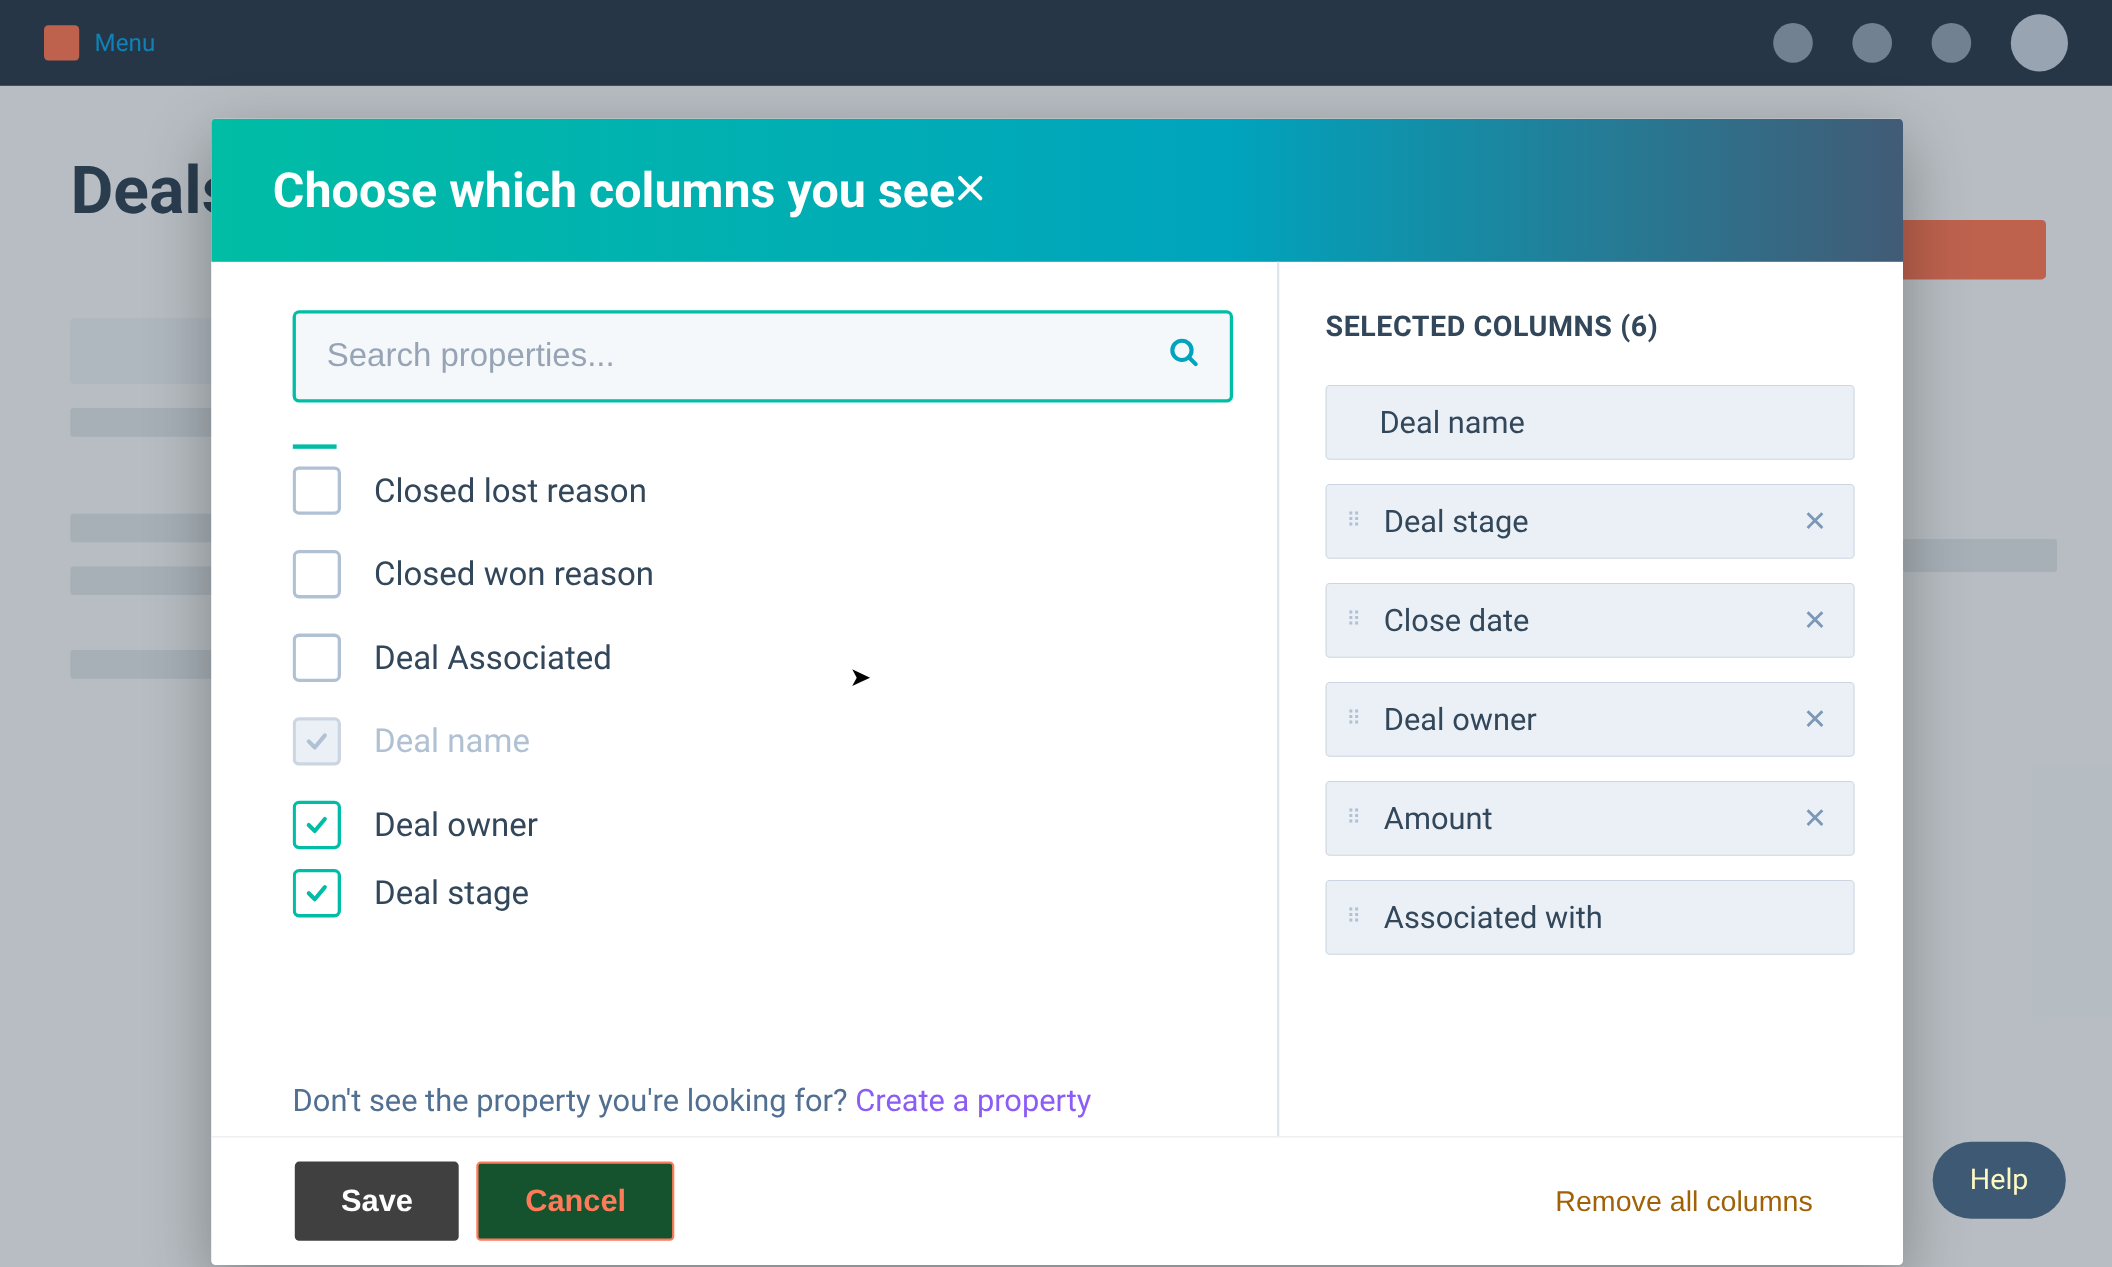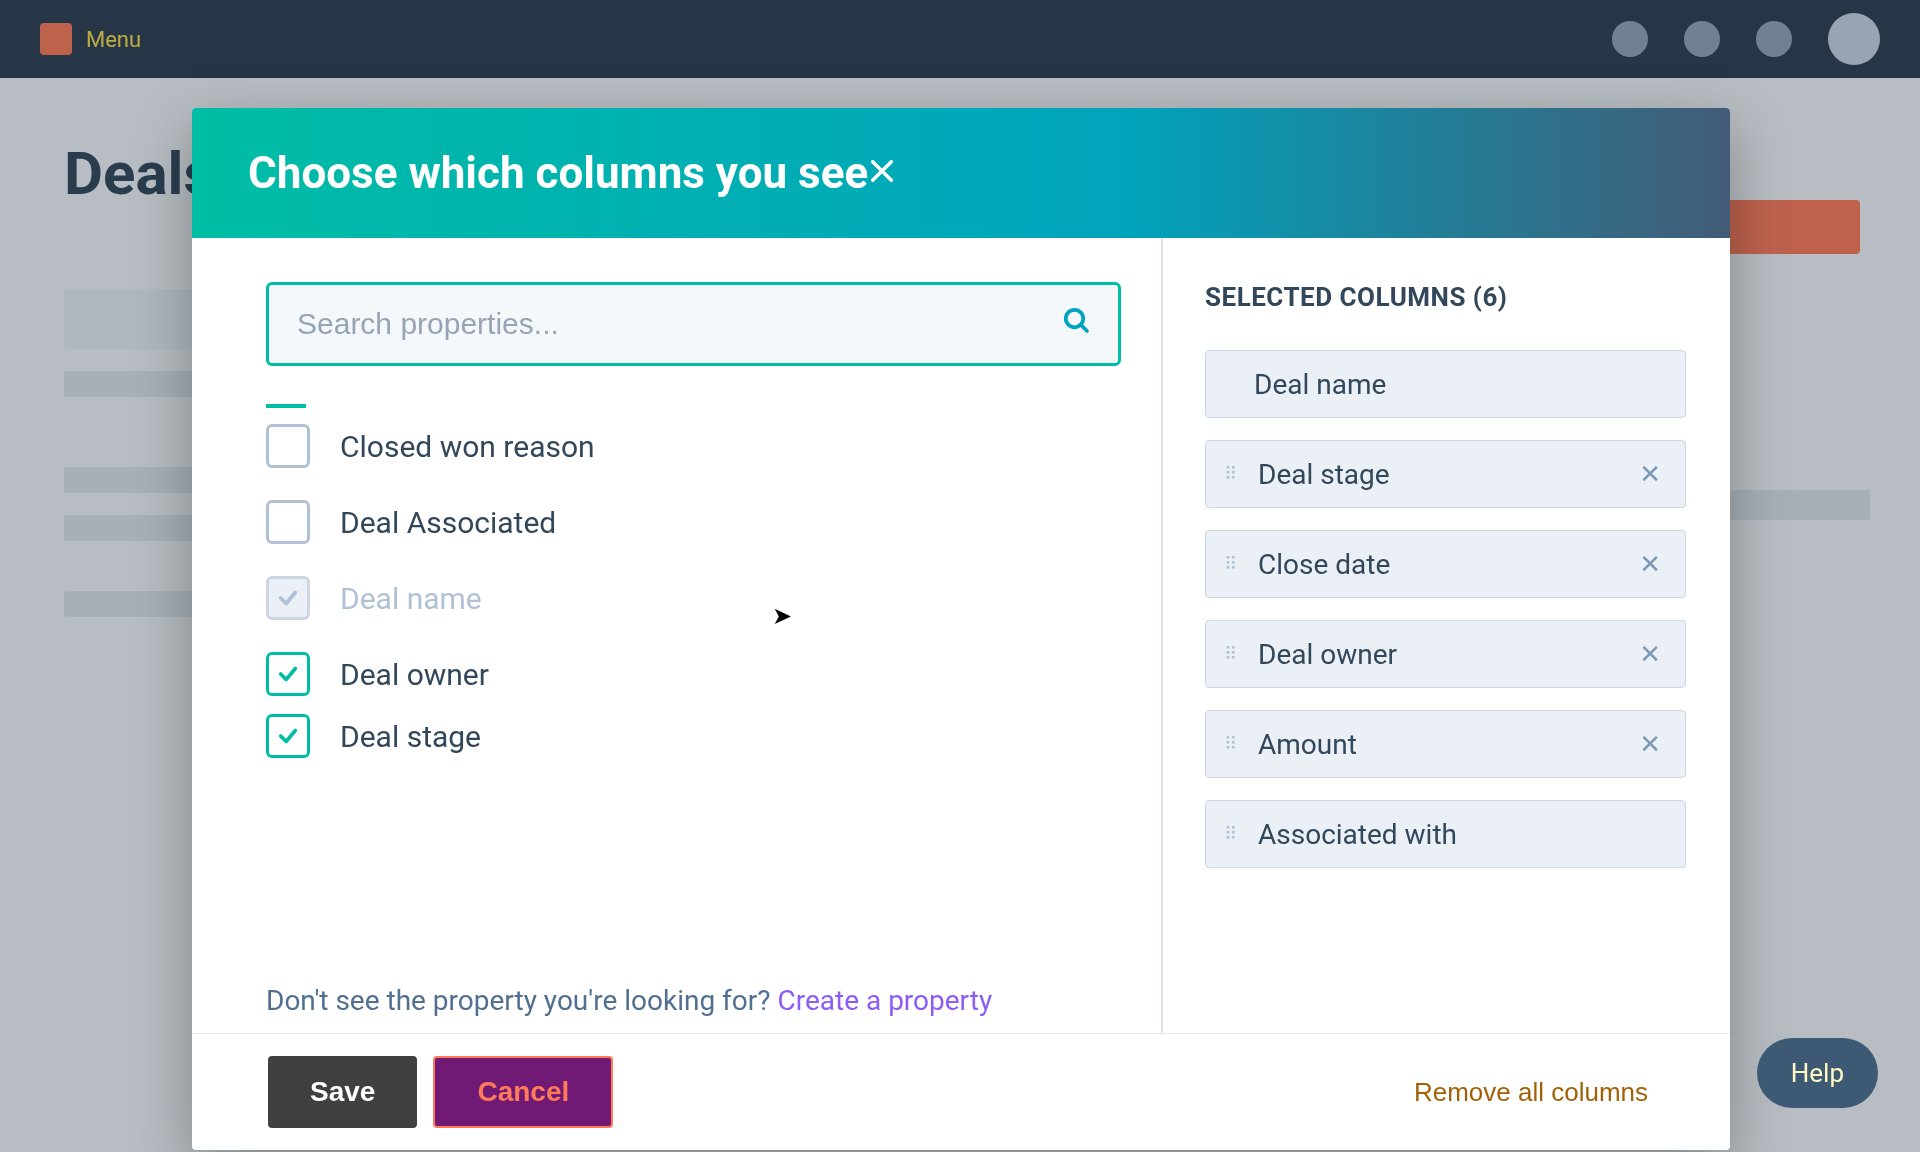--- a/index.html
+++ b/index.html
@@ -1,21 +1,21 @@
 <!DOCTYPE html>
 <html><head>
 <meta charset="utf-8">
 <style>
 html,body{margin:0;padding:0;width:1920px;height:1152px;font-family:-apple-system,BlinkMacSystemFont,"Segoe UI",Roboto,Helvetica,Arial,sans-serif;background:#f5f8fa;overflow:hidden}
 
 
 .page-bg{position:absolute;inset:0;filter:none}
 .topbar{height:78px;background:#2d3e50;display:flex;align-items:center;justify-content:space-between;padding:0 40px}
 .logo-sq{width:32px;height:32px;background:#ff7a59;border-radius:4px}
-.logo-txt{color:#fde047;margin-left:14px;font-size:22px}
+.logo-txt{color:#0ea5e9;margin-left:14px;font-size:22px}
 .top-icons{display:flex;align-items:center;gap:36px}
 .ico-circ{width:36px;height:36px;border-radius:50%;background:#95a5b8}
 .avatar{width:52px;height:52px;border-radius:50%;background:#cbd6e2}
 
 .bg-body{padding:60px 64px}
 .bg-h1{font-size:60px;font-weight:700;color:#33475b}
 .bg-create{position:absolute;top:200px;right:60px;height:54px;width:168px;background:#ff7a59;border-radius:4px}
 .bg-filter-row{height:60px;width:300px;margin-top:80px;background:#eaf0f6;border-radius:4px}
 .bg-txt-row{height:26px;width:360px;margin-top:22px;background:#e0e6eb;border-radius:3px}
 .bg-right-misc{position:absolute;top:490px;right:50px;height:30px;width:140px;background:#e0e6eb;border-radius:3px}
@@ -53,21 +53,21 @@
 .sel-title{font-size:26px;font-weight:700;color:#33475b;letter-spacing:.5px}
 .sel-list{margin-top:38px;display:flex;flex-direction:column;gap:22px}
 .sel-itm{height:66px;border:1px solid #cbd6e2;background:#eaf0f6;border-radius:4px;display:flex;align-items:center;padding:0 24px 0 18px;font-size:28px;color:#33475b}
 .drag{width:14px;margin-right:20px;color:#b0c1d4;font-size:18px;letter-spacing:2px;line-height:6px;display:flex;flex-direction:column;gap:3px}
 .drag span{display:block}
 .sel-itm.locked{padding-left:48px}
 .rm-x{margin-left:auto;color:#7c98b6;font-size:26px;cursor:pointer}
 
 .modal-foot{height:116px;border-top:1px solid #e8e9ee;display:flex;align-items:center;padding:0 76px}
 .btn-save{height:72px;padding:0 42px;background:#404040;color:#fff;font-size:28px;font-weight:600;border:none;border-radius:4px;cursor:pointer}
-.btn-cancel{height:72px;padding:0 42px;background:#701a75;color:#ff7a59;border:2px solid #ff7a59;font-size:28px;font-weight:600;border-radius:4px;margin-left:16px;cursor:pointer}
+.btn-cancel{height:72px;padding:0 42px;background:#14532d;color:#ff7a59;border:2px solid #ff7a59;font-size:28px;font-weight:600;border-radius:4px;margin-left:16px;cursor:pointer}
 .btn-rmall{margin-left:auto;color:#a16207;font-size:26px;background:none;border:none;cursor:pointer}
 
 .help-pill{position:absolute;right:42px;bottom:44px;background:#3e5974;color:#fef9c3;font-size:26px;padding:20px 34px;border-radius:40px}
 
 .cursor{position:absolute;left:772px;top:602px;font-size:24px;color:#000}
 </style>
 </head>
 <body>
 
 <div class="page-bg">
@@ -118,20 +118,24 @@
               <line x1="20" y1="20" x2="15" y2="15" stroke-linecap="round"></line>
             </svg>
         </span>
       </div>
 
       <div class="prop-list">
         <div class="partial-top"></div>
 
         <div class="prop-row">
           <div class="cb"></div>
+          <span>Closed lost reason</span>
+        </div>
+        <div class="prop-row">
+          <div class="cb"></div>
           <span>Closed won reason</span>
         </div>
         <div class="prop-row">
           <div class="cb"></div>
           <span>Deal Associated</span>
         </div>
         <div class="prop-row disabled">
           <div class="cb disabled">
             <svg width="22" height="22" viewBox="0 0 24 24" fill="none" stroke="#b0c1d4" stroke-width="4" stroke-linecap="round" stroke-linejoin="round">
                 <polyline points="4 12 10 18 20 6"></polyline>

